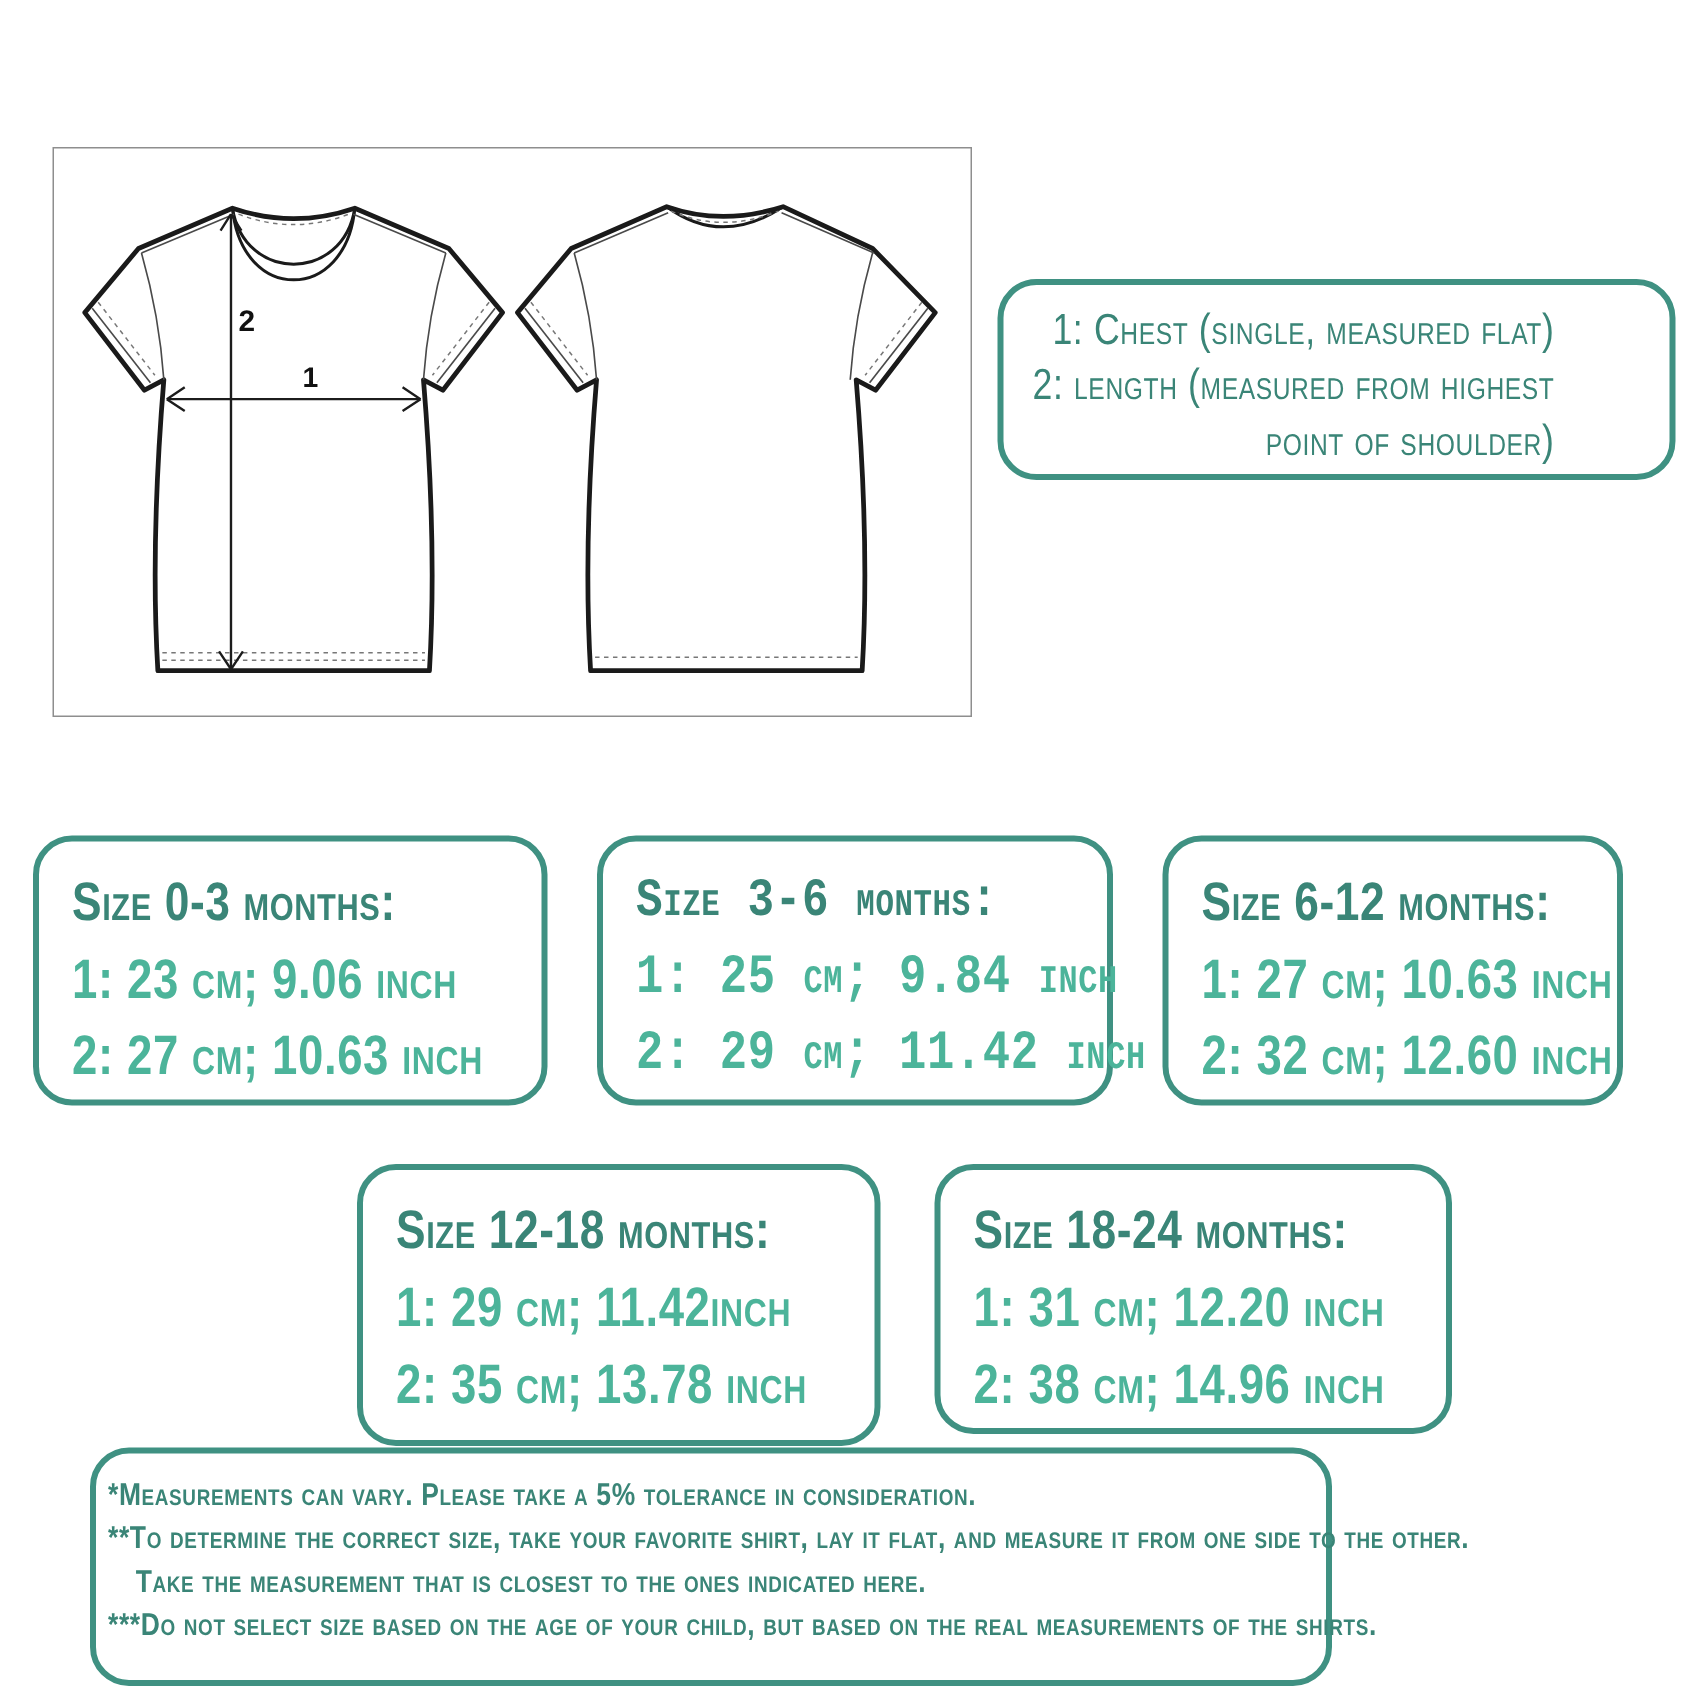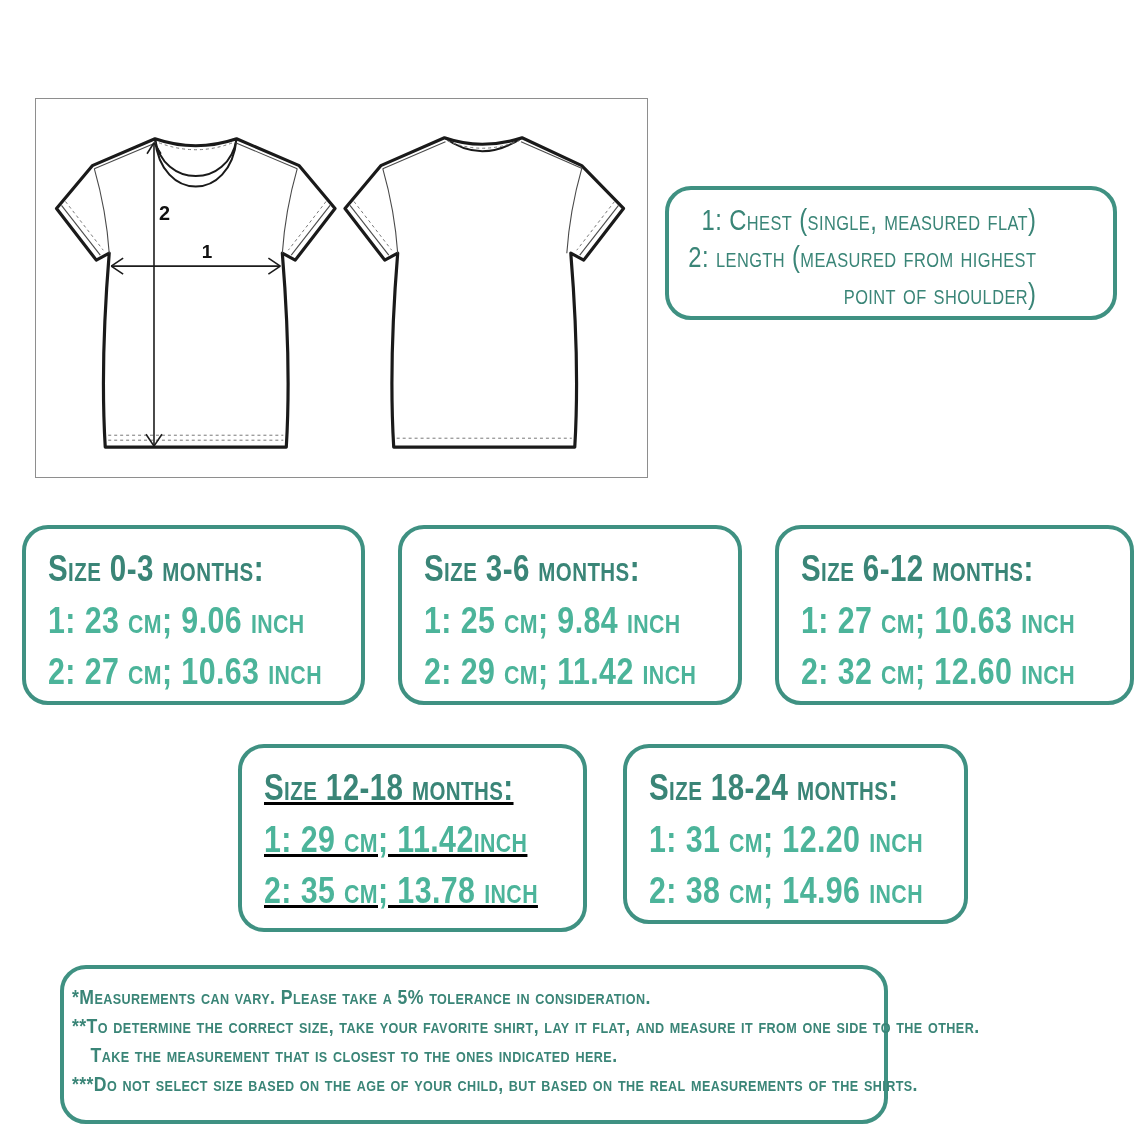--- a/index.html
+++ b/index.html
@@ -21,27 +21,27 @@
     border:1px solid var(--panel-border);background:#fff;}
   .panel svg{width:100%;height:100%;display:block;}
   
   .legend{left:665px;top:186px;width:452px;height:134px;
     border:4px solid var(--teal-border);border-radius:26px;background:#fff;
     padding:12px 0 0 18px;text-align:right;}
   .legend .line{font-size:29px;line-height:37px;color:var(--teal-dark);}
   .legend .indent{padding-left:36px;}
   
   .sizebox{border:4px solid var(--teal-border);border-radius:26px;background:#fff;
-    padding:14px 0 0 22px;}
+    padding:14px 0 0 22px;margin-top:32px;}
   .sizebox .title{font-size:36px;line-height:52px;color:var(--teal-dark);font-weight:bold;}
   .sizebox .meas{font-size:37px;line-height:51px;color:var(--green-light);font-weight:bold;}
   .b1{left:22px; top:525px;width:343px;height:180px;}
-  .b2{left:398px;top:525px;width:344px;height:180px;}
-  .b3{left:775px;top:525px;width:359px;height:180px;}
-  .b4{left:238px;top:744px;width:349px;height:188px;text-decoration:underline;}
+  .b2{left:398px;top:525px;width:344px;height:180px;font-family:Liberation Mono, monospace;}
+  .b3{left:775px;top:525px;width:307px;height:180px;}
+  .b4{left:238px;top:744px;width:349px;height:188px;}
   .b5{left:623px;top:744px;width:345px;height:180px;}
   
   .notes{left:60px;top:965px;width:828px;height:159px;
     border:4px solid var(--teal-border);border-radius:26px;background:#fff;
     padding:13px 0 0 8px;}
   .notes .line{font-size:21px;line-height:29px;color:var(--teal-dark);font-weight:bold;
     transform:scaleX(.84);}
   .notes .indent{padding-left:22px;}
   
   .bold{stroke:var(--ink);stroke-width:3.2;fill:#fff;stroke-linejoin:round;}

